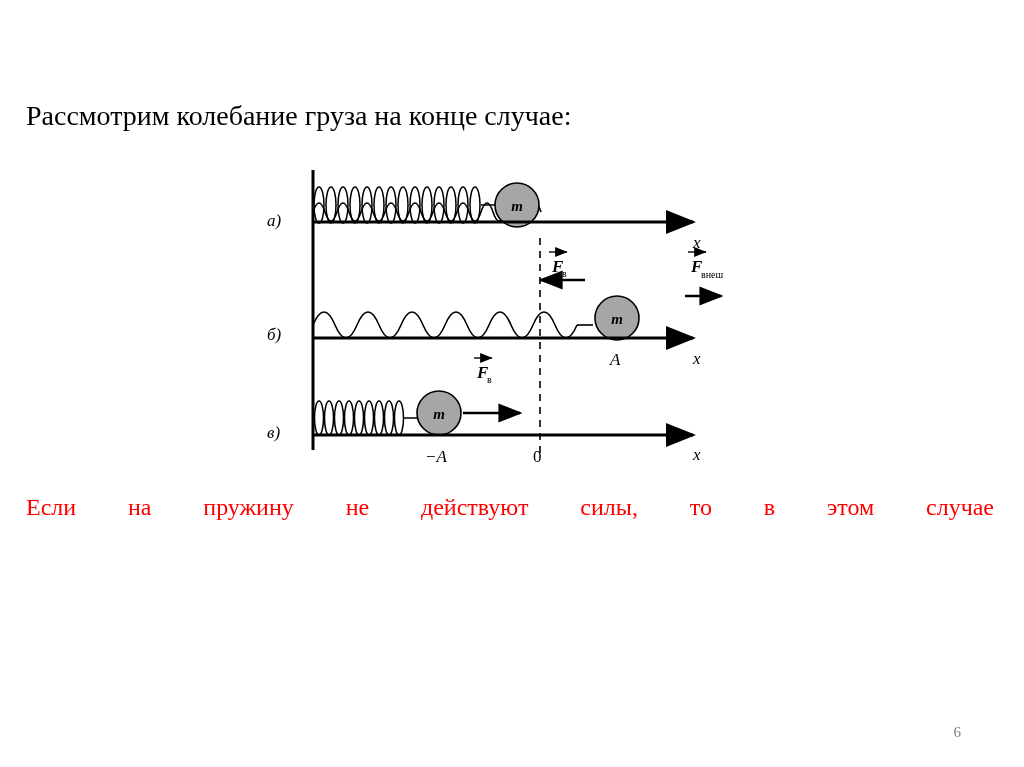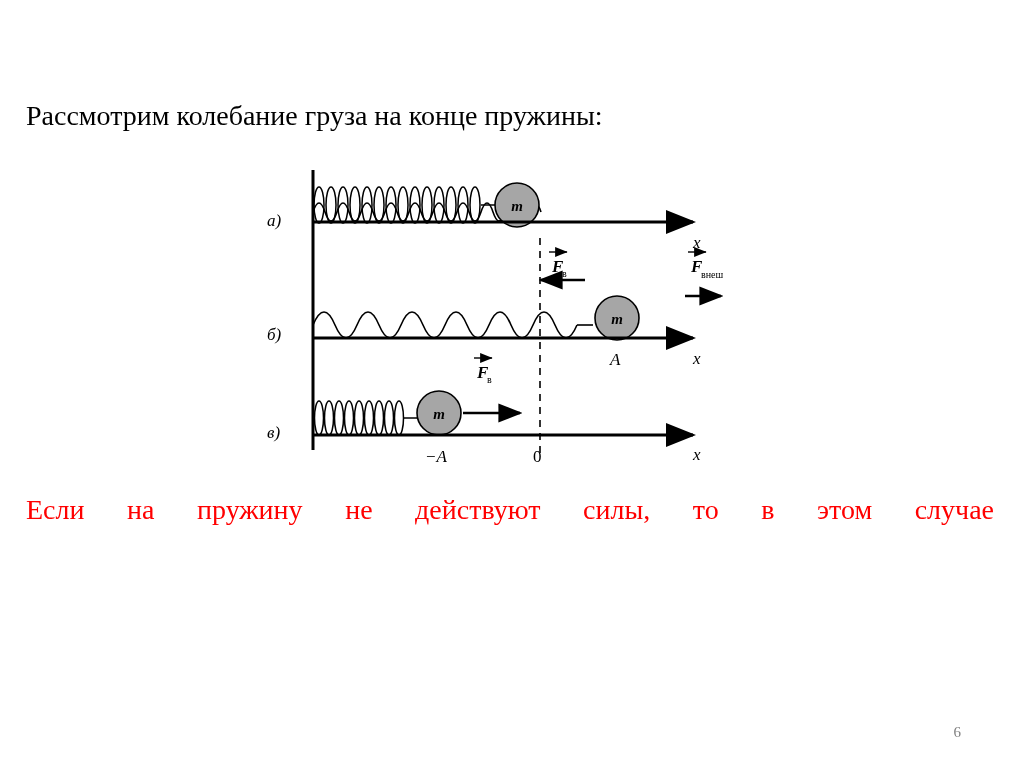--- a/index.html
+++ b/index.html
@@ -36,21 +36,21 @@
   }
   .figure svg {
     display: block;
   }
   .body-text {
     position: absolute;
     left: 26px;
     top: 490px;
     width: 975px;
     color: #ff0000;
-    font-size: 28px;
+    font-size: 24px;
     line-height: 1.42;
   }
   .body-text .line {
     display: block;
     white-space: nowrap;
   }
   .justified {
     text-align: justify;
     text-align-last: justify;
     width: 968px;
@@ -70,21 +70,21 @@
     bottom: 26px;
     font-size: 15px;
     color: #808080;
   }
 </style>
 </head>
 <body>
 
 <div class="slide">
 
-  <div class="title-line">Рассмотрим колебание груза на конце пружины:</div>
+  <div class="title-line">Рассмотрим колебание груза на конце случае:</div>
 
   <div class="figure">
     <svg width="540" height="320" viewBox="0 0 540 320" xmlns="http://www.w3.org/2000/svg">
       <defs>
         <marker id="arrow" markerWidth="10" markerHeight="8" refX="9" refY="4" orient="auto">
           <path d="M0,0 L10,4 L0,8 z" fill="#000"></path>
         </marker>
         <marker id="arrowsm" markerWidth="9" markerHeight="7" refX="8.5" refY="3.5" orient="auto">
           <path d="M0,0 L9,3.5 L0,7 z" fill="#000"></path>
         </marker>

